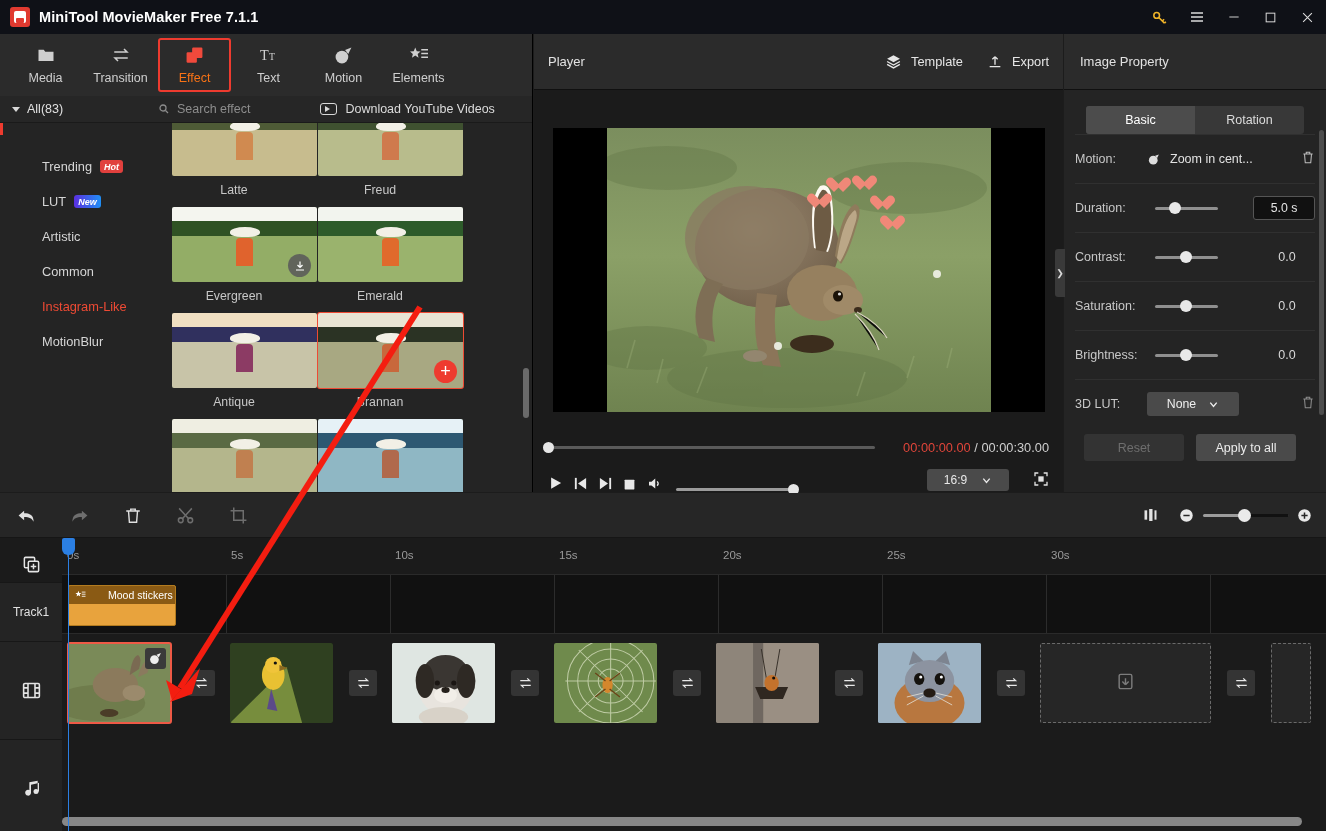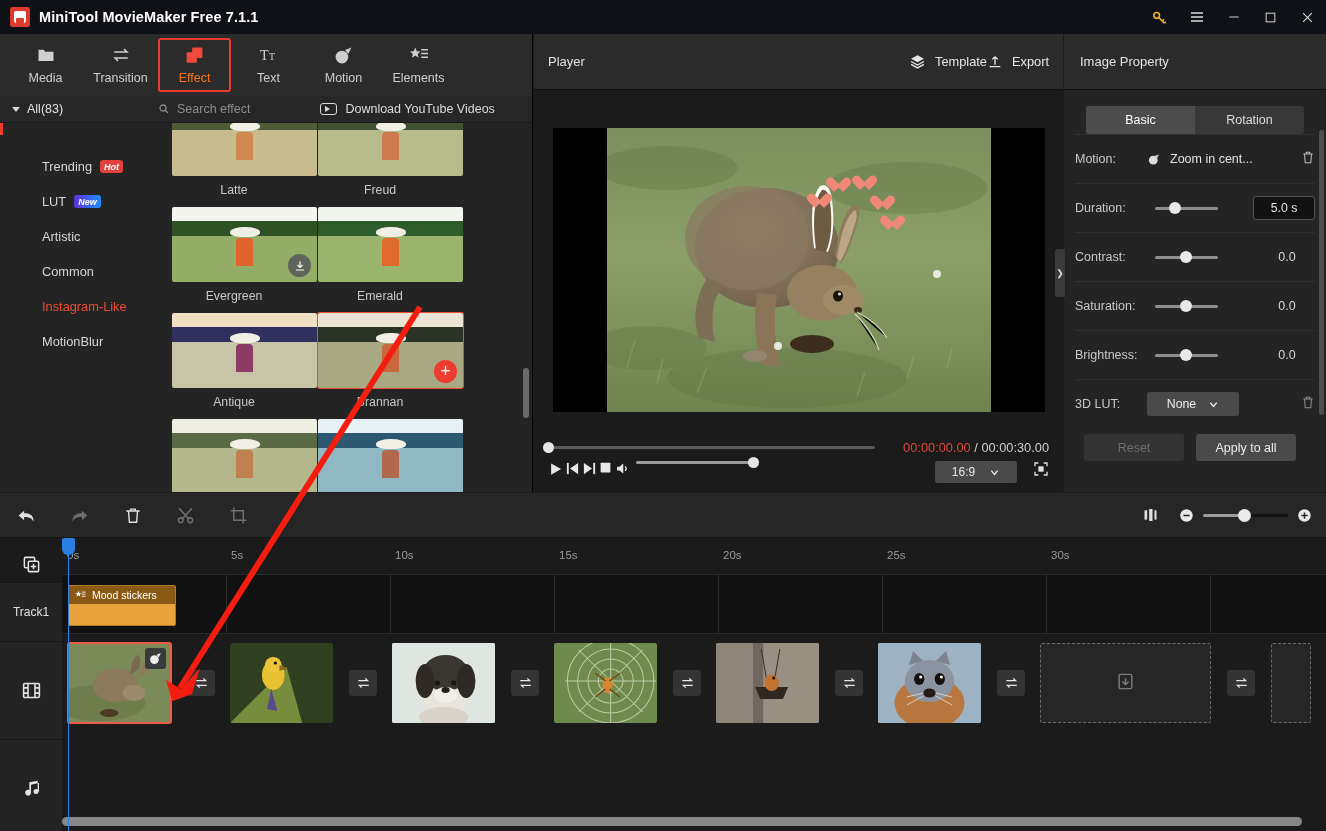--- a/index.html
+++ b/index.html
@@ -109,41 +109,41 @@
 
   
   .player-panel {
     position:absolute; left:534px; top:34px; width:529px; height:458px; background:#1b1b1b;
   }
   .player-head {
     height:56px; background:#2b2b2b; display:flex; align-items:center;
     padding:0 14px 0 14px; border-bottom:1px solid #101010;
   }
   .player-title { font-size:13px; color:#e2e2e2; }
-  .phead-actions { margin-left:auto; display:flex; align-items:center; }
+  .phead-actions { margin-left:auto; display:flex; align-items:center; gap:24px; }
   .phead-btn { display:flex; align-items:center; gap:9px; font-size:12.8px; color:#e6e6e6; }
   .stage { position:absolute; left:0; top:56px; width:529px; height:359px; background:#1b1b1b;
            display:flex; align-items:center; justify-content:center; }
   .video-frame { width:492px; height:284px; background:#000; position:relative; overflow:hidden; }
   .video-img { position:absolute; left:54px; top:0; width:384px; height:284px; overflow:hidden; }
   .hearts { position:absolute; left:245px; top:40px; width:90px; height:80px; }
   .heart { position:absolute; width:17px; height:15px; }
   .heart:before, .heart:after {
     content:""; position:absolute; width:9px; height:14px; background:#f08878;
     border-radius:9px 9px 0 0; top:0; left:4px; transform:rotate(-45deg); transform-origin:0 100%;
   }
   .heart:after { left:4px; transform:rotate(45deg); transform-origin:100% 100%; }
 
   .pcontrols { position:absolute; left:0; bottom:0; width:529px; height:58px; padding:0 14px; }
   .seek-row { display:flex; align-items:center; height:27px; }
   .seek-track { width:327px; height:3px; background:#5a5a5a; border-radius:2px; position:relative; }
   .seek-knob { position:absolute; left:-5px; top:-4px; width:11px; height:11px; background:#e6e6e6; border-radius:50%; }
   .timecode { margin-left:auto; font-size:12.8px; color:#cfcfcf; }
   .timecode .cur { color:#e0453a; }
-  .btn-row { display:flex; align-items:flex-start; height:30px; gap:2px; }
+  .btn-row { display:flex; align-items:flex-end; height:30px; gap:10px; }
   .pbtn { color:#e8e8e8; display:flex; align-items:center; }
   .vol-track { width:118px; height:3px; background:#9b9b9b; border-radius:2px; position:relative; margin-left:4px; }
   .vol-knob { position:absolute; right:-5px; top:-4px; width:11px; height:11px; background:#e6e6e6; border-radius:50%; }
   .ratio-sel {
     margin-left:auto; width:82px; height:22px; background:#4a4a4a; border-radius:3px;
     display:flex; align-items:center; justify-content:center; gap:14px;
     font-size:12px; color:#e8e8e8;
   }
   .fs-btn { margin-left:14px; color:#e2e2e2; }
 
@@ -208,21 +208,21 @@
                 border-top:1px solid #2a2a2a; border-bottom:1px solid #2a2a2a; }
   .video-row { position:absolute; left:62px; top:96px; width:1264px; height:98px; background:#1b1b1b; }
   .audio-row { position:absolute; left:62px; top:194px; width:1264px; height:98px; background:#1b1b1b; }
   .gridline { position:absolute; top:0; bottom:0; width:1px; background:#2c2c2c; }
 
   .sticker-clip {
     position:absolute; left:6px; top:10px; width:108px; height:41px;
     background:#e8a33d; border:1px solid #b37b1f; border-radius:2px; overflow:hidden;
   }
   .sticker-clip .sh {
-    height:18px; background:#8a5a14; display:flex; align-items:center; gap:6px; padding-left:6px;
+    height:18px; background:#8a5a14; display:flex; align-items:center; gap:22px; padding-left:6px;
     font-size:10.5px; color:#fff; white-space:nowrap;
   }
   .playhead { position:absolute; left:68px; top:0; width:1px; height:293px; background:#2b7fe3; z-index:9; }
   .playhead:before {
     content:""; position:absolute; left:-6px; top:0; width:13px; height:17px;
     background:#2b7fe3; border-radius:2px 2px 6px 6px;
   }
 
   .clip { position:absolute; top:9px; width:103px; height:80px; border-radius:2px; overflow:hidden;
           background:#111; display:flex; align-items:center; justify-content:center; }

